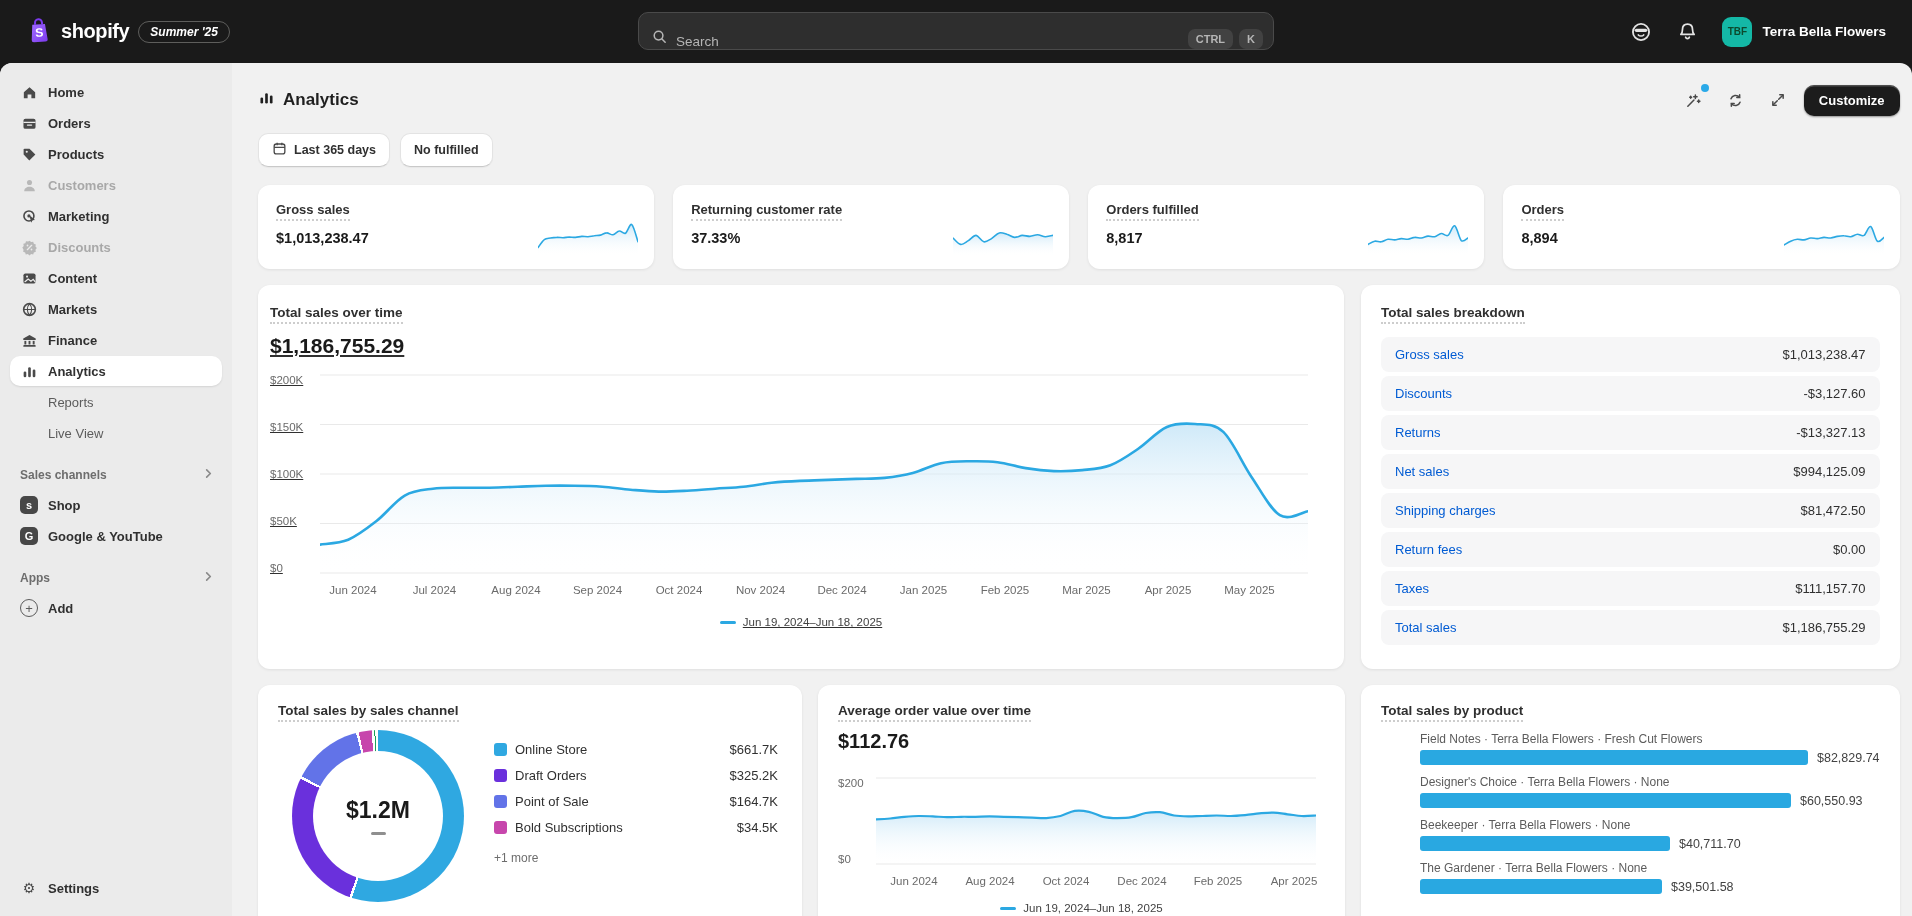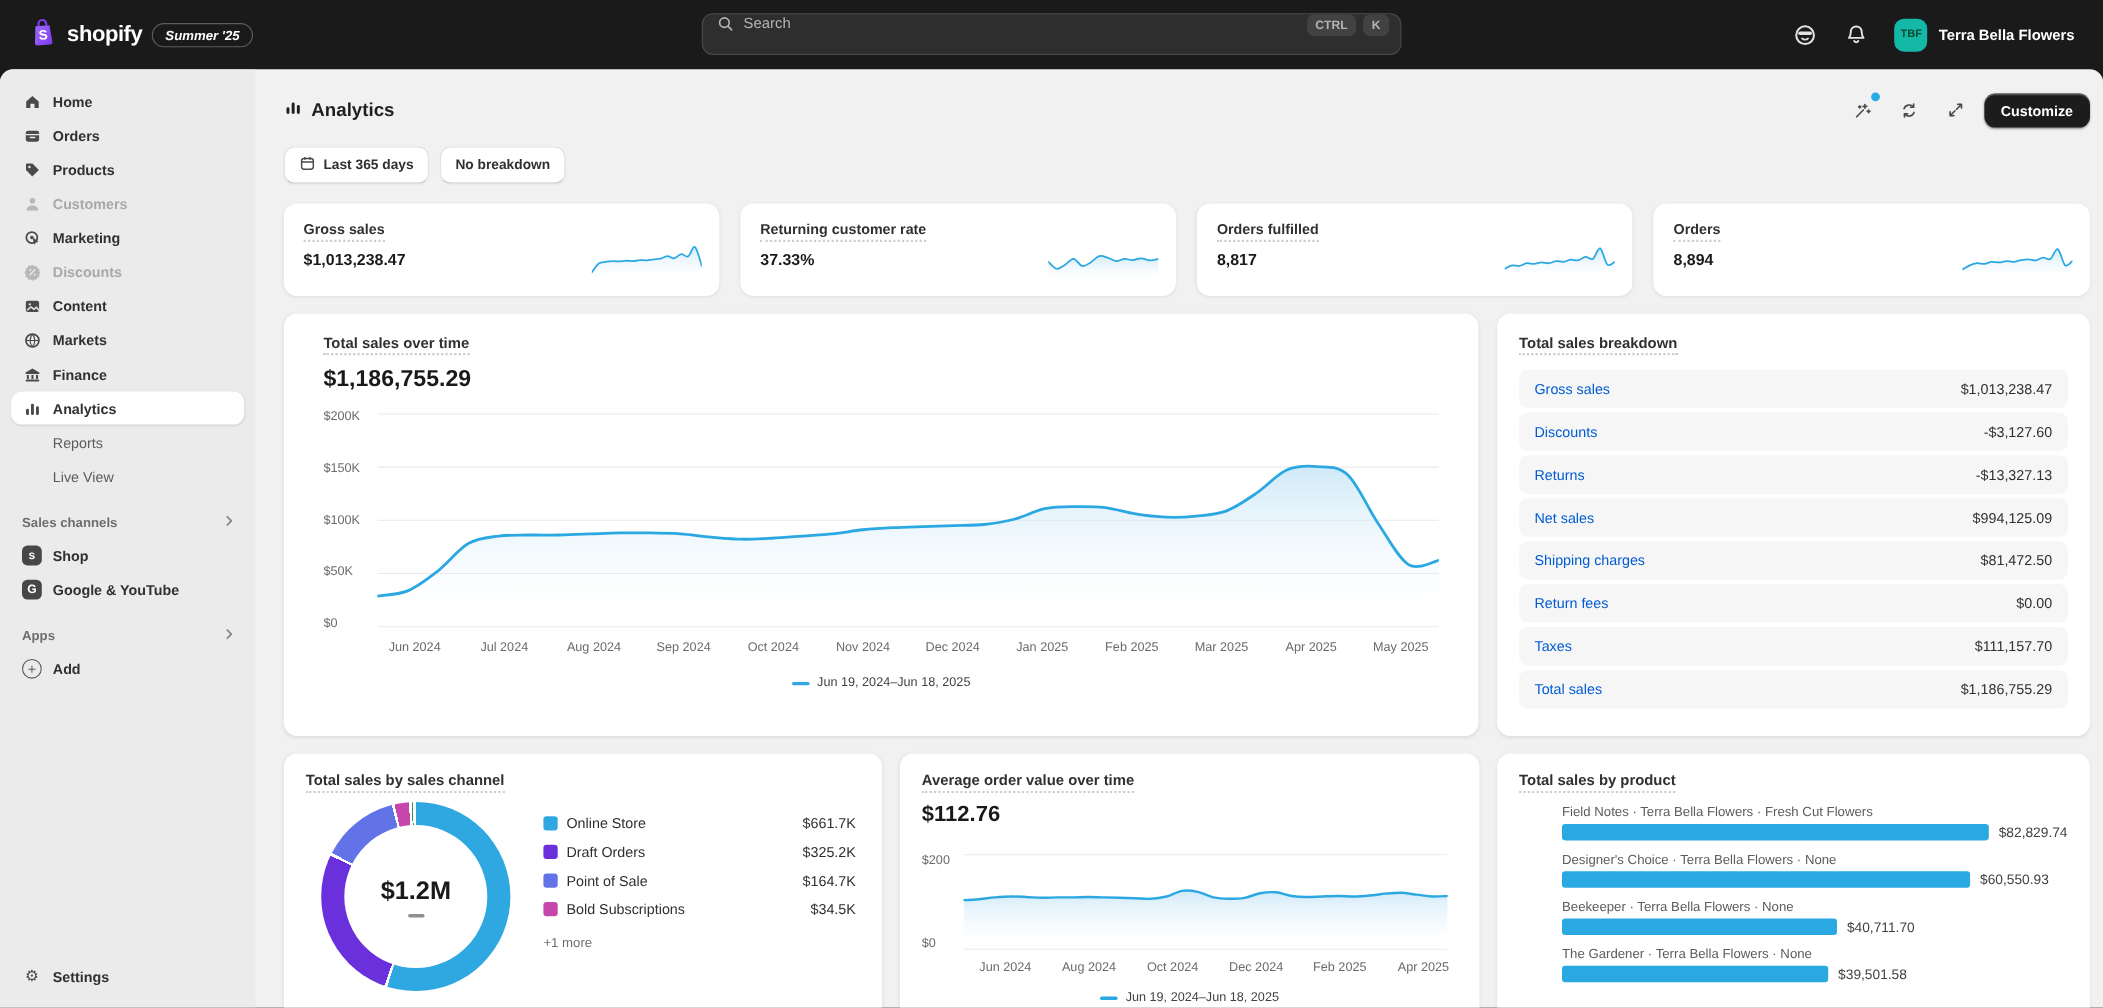--- a/index.html
+++ b/index.html
@@ -7,21 +7,21 @@
   body { background:#1a1a1a; font-family:"Liberation Sans", sans-serif; color:#303030; }
 
   
   .topbar { position:absolute; top:0; left:0; width:1912px; height:63px; background:#1a1a1a;
             display:flex; align-items:center; padding:0 26px; }
   .brand { display:flex; align-items:center; gap:9px; }
   .wordmark { color:#fff; font-size:20px; font-weight:700; letter-spacing:-0.4px; }
   .edition-badge { border:1px solid #5e5e5c; border-radius:11px; padding:3px 11px; color:#ffffff;
                    font-size:12px; font-style:italic; font-weight:700; }
   .searchbar { position:absolute; left:50%; top:12px; transform:translateX(-50%); width:636px; height:38px;
-               background:#2e2e2e; border:1px solid #4a4a4a; border-radius:10px; display:flex; align-items:flex-start;
+               background:#2e2e2e; border:1px solid #4a4a4a; border-radius:10px; display:flex; align-items:flex-end;
                padding:0 10px 0 12px; }
   .searchbar input { flex:1; background:transparent; border:none; outline:none; color:#e3e3e3;
                      font-size:13.5px; font-family:"Liberation Sans", sans-serif; margin-left:8px; }
   .searchbar input::placeholder { color:#b5b5b5; }
   .kbd { background:#424242; color:#b5b5b5; font-size:11px; font-weight:600; border-radius:7px;
          padding:4px 8px; margin-left:6px; }
   .top-right { margin-left:auto; display:flex; align-items:center; gap:24px; }
   .top-icon { width:22px; height:22px; display:flex; align-items:center; justify-content:center; }
   .account { display:flex; align-items:center; gap:10px; }
   .avatar { width:30px; height:30px; border-radius:9px; background:#14b8a6; display:flex; align-items:center;
@@ -69,21 +69,21 @@
                 border-bottom:2px dotted #cdcdcd; padding-bottom:2px; }
 
   .kpi-row { display:flex; gap:19px; margin-top:18px; }
   .kpi-card { flex:1; height:84px; padding:15px 18px; position:relative; }
   .kpi-label { font-size:13px; font-weight:600; color:#303030; display:inline-block;
                border-bottom:2px dotted #cdcdcd; padding-bottom:2px; }
   .kpi-value { font-size:14.5px; font-weight:700; color:#1a1a1a; margin-top:9px; }
   .kpi-spark { position:absolute; right:16px; bottom:13px; width:100px; height:36px; }
 
   .charts-row { display:flex; gap:17px; margin-top:16px; }
-  .ts-card { width:1086px; height:384px; padding:18px 36px; }
+  .ts-card { width:1086px; height:384px; padding:18px 12px;text-decoration:underline; }
   .big-value { font-size:21px; font-weight:700; color:#1a1a1a; margin-top:10px; }
   .chart-wrap { display:flex; margin-top:16px; }
   .y-axis { width:50px; display:flex; flex-direction:column; justify-content:space-between;
             font-size:11.5px; color:#6b6b6b; padding-right:6px; }
   .x-axis { position:relative; height:15px; margin-top:10px; margin-left:56px; font-size:11.5px; color:#6b6b6b; }
   .x-axis span { position:absolute; transform:translateX(-50%); white-space:nowrap; }
   .legend { display:flex; justify-content:center; align-items:center; gap:7px; margin-top:17px;
             font-size:11.5px; color:#424242; }
   .legend-dash { width:16px; height:3px; border-radius:2px; background:#2ba8e2; }
 
@@ -365,21 +365,21 @@
       <button class="filter-btn">
         <span>
           <svg width="15" height="15" viewBox="0 0 18 18" fill="none" stroke="#4a4a4a" stroke-width="1.6">
               <rect x="2.6" y="3.6" width="12.8" height="11.8" rx="2.6"></rect>
               <path d="M2.6 7.6 h12.8 M6.2 2.2 v2.8 M11.8 2.2 v2.8"></path>
             </svg>
         </span>
         <span>Last 365 days</span>
       </button>
       <button class="filter-btn">
-        <span>No breakdown</span>
+        <span>No fulfilled</span>
       </button>
     </div>
 
     <div class="kpi-row" id="kpi-row">
         <div class="card kpi-card"><span class="kpi-label">Gross sales</span><div class="kpi-value">$1,013,238.47</div><svg width="100" height="36" class="kpi-spark" viewBox="0 0 100 36">
             <defs>
               <linearGradient id="grad0" x1="0" y1="0" x2="0" y2="1">
                 <stop offset="0" stop-color="#bfe2f6" stop-opacity="0.75"></stop>
                 <stop offset="1" stop-color="#ffffff" stop-opacity="0"></stop>
               </linearGradient>

